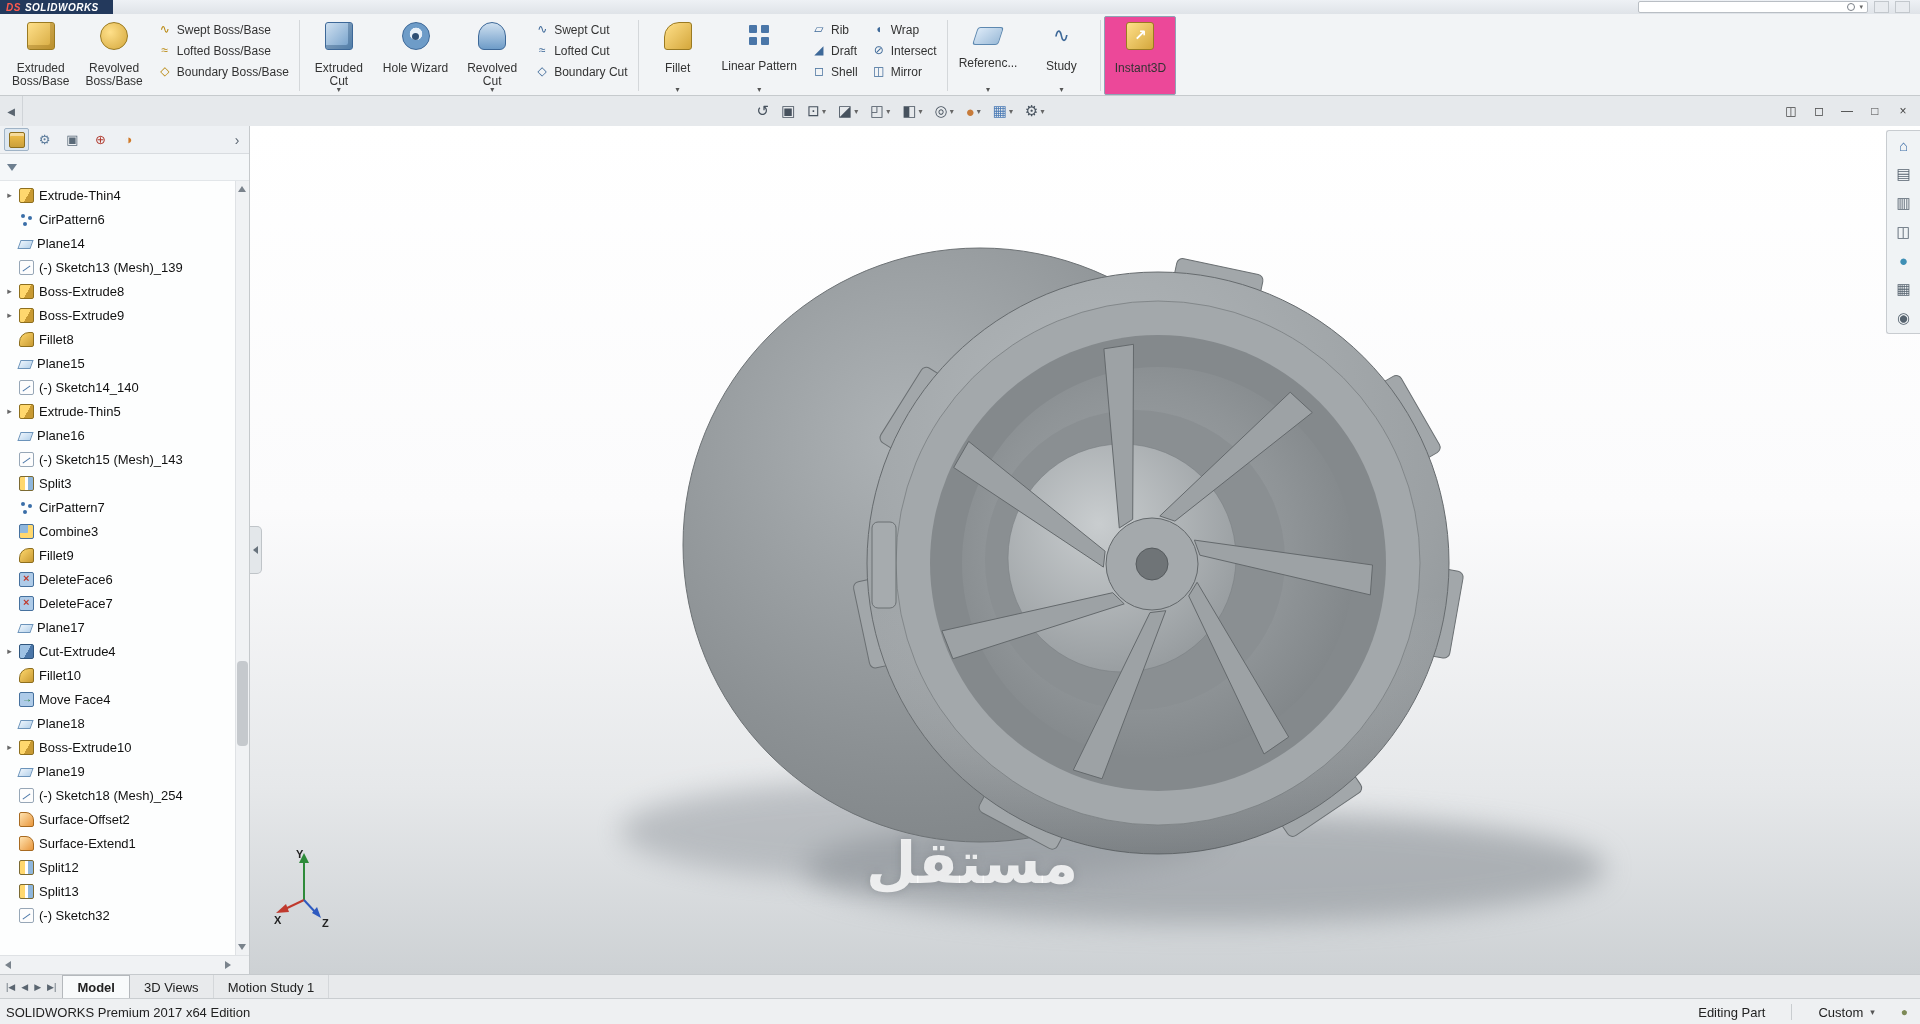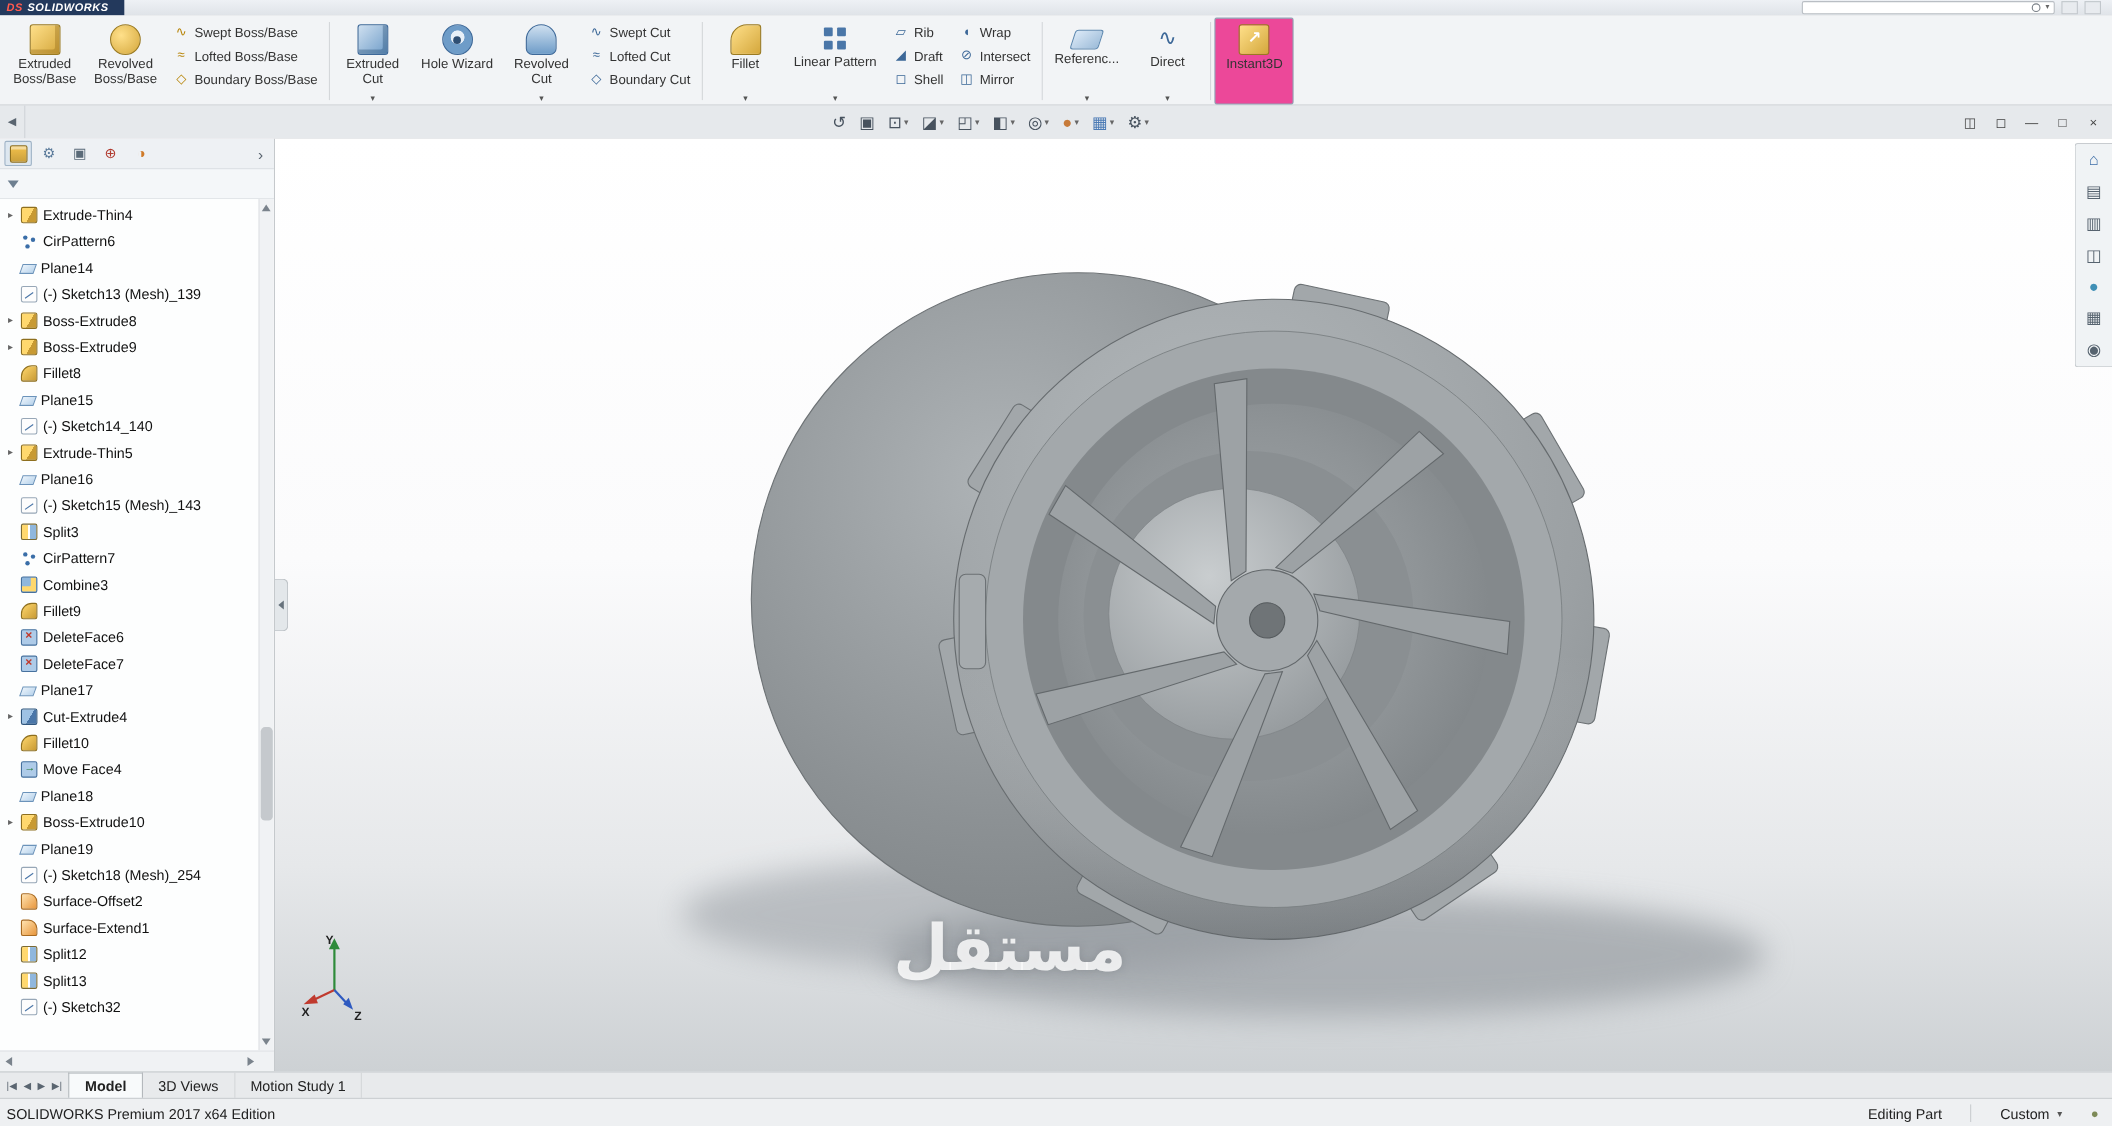--- a/index.html
+++ b/index.html
@@ -20,21 +20,21 @@
   .tb-btn{width:13px;height:10px;background:#e8ebef;border:1px solid #c2c7cc}
 
   
   .ribbon{position:absolute;top:14px;left:0;right:0;height:82px;background:#f2f4f6;
           border-bottom:1px solid #c6cacd;display:flex;align-items:stretch;padding:2px 4px 0 4px;box-sizing:border-box}
   .rgroup{display:flex;align-items:stretch}
   .rsep{width:1px;background:#d4d7da;margin:4px 3px}
   .rlarge{position:relative;min-width:56px;padding:2px 7px 10px;display:flex;flex-direction:column;
           align-items:center;border:1px solid transparent;border-radius:2px}
   .rlarge.active{background:#ec4899;border-color:#8fa3b5}
-  .rlabel{font-size:12px;line-height:13px;text-align:center;white-space:pre-line;color:#333;margin-top:2px}
+  .rlabel{font-size:12px;line-height:13px;text-align:center;white-space:pre-line;color:#333;margin-top:12px}
   .rdd{position:absolute;bottom:0;left:50%;transform:translateX(-50%);font-size:8px;color:#555;line-height:9px}
   .rstack{display:flex;flex-direction:column;justify-content:flex-start;padding:4px 4px;gap:2px}
   .rsmall{display:flex;align-items:center;gap:5px;font-size:12px;color:#333;height:19px;padding:0 3px}
   .rslabel{white-space:nowrap}
   
   .ric{width:26px;height:26px;margin:3px auto 0;position:relative;border-radius:3px;flex:none}
   .ric.extruded-boss{background:linear-gradient(135deg,#ffe08a,#d4a73c);border:1px solid #9a7a22;
        box-shadow:inset -4px -4px 0 rgba(140,100,20,.35)}
   .ric.revolved-boss{background:radial-gradient(circle at 35% 35%,#ffe08a,#d4a73c);border:1px solid #9a7a22;border-radius:50%}
   .ric.extruded-cut{background:linear-gradient(135deg,#cfe0f0,#6e9cc8);border:1px solid #3d6898;
@@ -80,21 +80,21 @@
   .vdd{font-size:8px;color:#666}
   .winctl{display:flex;align-items:center;gap:2px;margin-right:4px}
   .wbtn{width:26px;height:22px;display:flex;align-items:center;justify-content:center;font-size:12px;color:#444}
 
   
   .main{position:absolute;top:126px;left:0;width:1920px;height:848px;overflow:hidden;
         background:linear-gradient(180deg,#ffffff 0%,#fbfbfc 45%,#e6e8ea 78%,#cdd1d4 100%)}
   #model-svg{position:absolute;left:0;top:0}
   #castellations rect{fill:#a2a7aa;stroke:#6b7073;stroke-width:1}
   #blades path{fill:#9da2a5;stroke:#64696c;stroke-width:1}
-  .watermark{position:absolute;left:812px;top:706px;width:320px;color:rgba(255,255,255,.82);pointer-events:none}
+  .watermark{position:absolute;left:812px;top:706px;width:320px;text-align:center;color:rgba(255,255,255,.82);pointer-events:none}
   .wm1{font-size:58px;font-weight:bold;line-height:62px;text-shadow:0 0 8px rgba(110,115,120,.4)}
   .wm2{font-size:26px;letter-spacing:1px;color:rgba(255,255,255,.75)}
   .triad{position:absolute;left:272px;top:718px}
   .triad text{font-size:11px;font-weight:bold;fill:#222}
 
   
   .panel{position:absolute;left:0;top:0;width:250px;height:848px;background:#f7f9fa;border-right:1px solid #c5c9cc;
          display:flex;flex-direction:column;box-sizing:border-box}
   .ptabs{height:27px;display:flex;align-items:center;gap:3px;padding:0 4px;border-bottom:1px solid #d8dce0;background:#eef1f4;flex:none}
   .ptab{width:23px;height:21px;display:flex;align-items:center;justify-content:center;border:1px solid transparent;border-radius:2px}
@@ -289,21 +289,21 @@
       </div>
       <div class="rsep"></div>
       <div class="rgroup">
         <div class="rlarge">
           <div class="ric reference"></div>
           <div class="rlabel">Referenc...</div>
           <div class="rdd">▾</div>
         </div>
         <div class="rlarge">
           <div class="ric curves"></div>
-          <div class="rlabel">Direct</div>
+          <div class="rlabel">Study</div>
           <div class="rdd">▾</div>
         </div>
       </div>
       <div class="rsep"></div>
       <div class="rgroup">
         <div class="rlarge active">
           <div class="ric instant3d"></div>
           <div class="rlabel">Instant3D</div>
         </div>
       </div>

